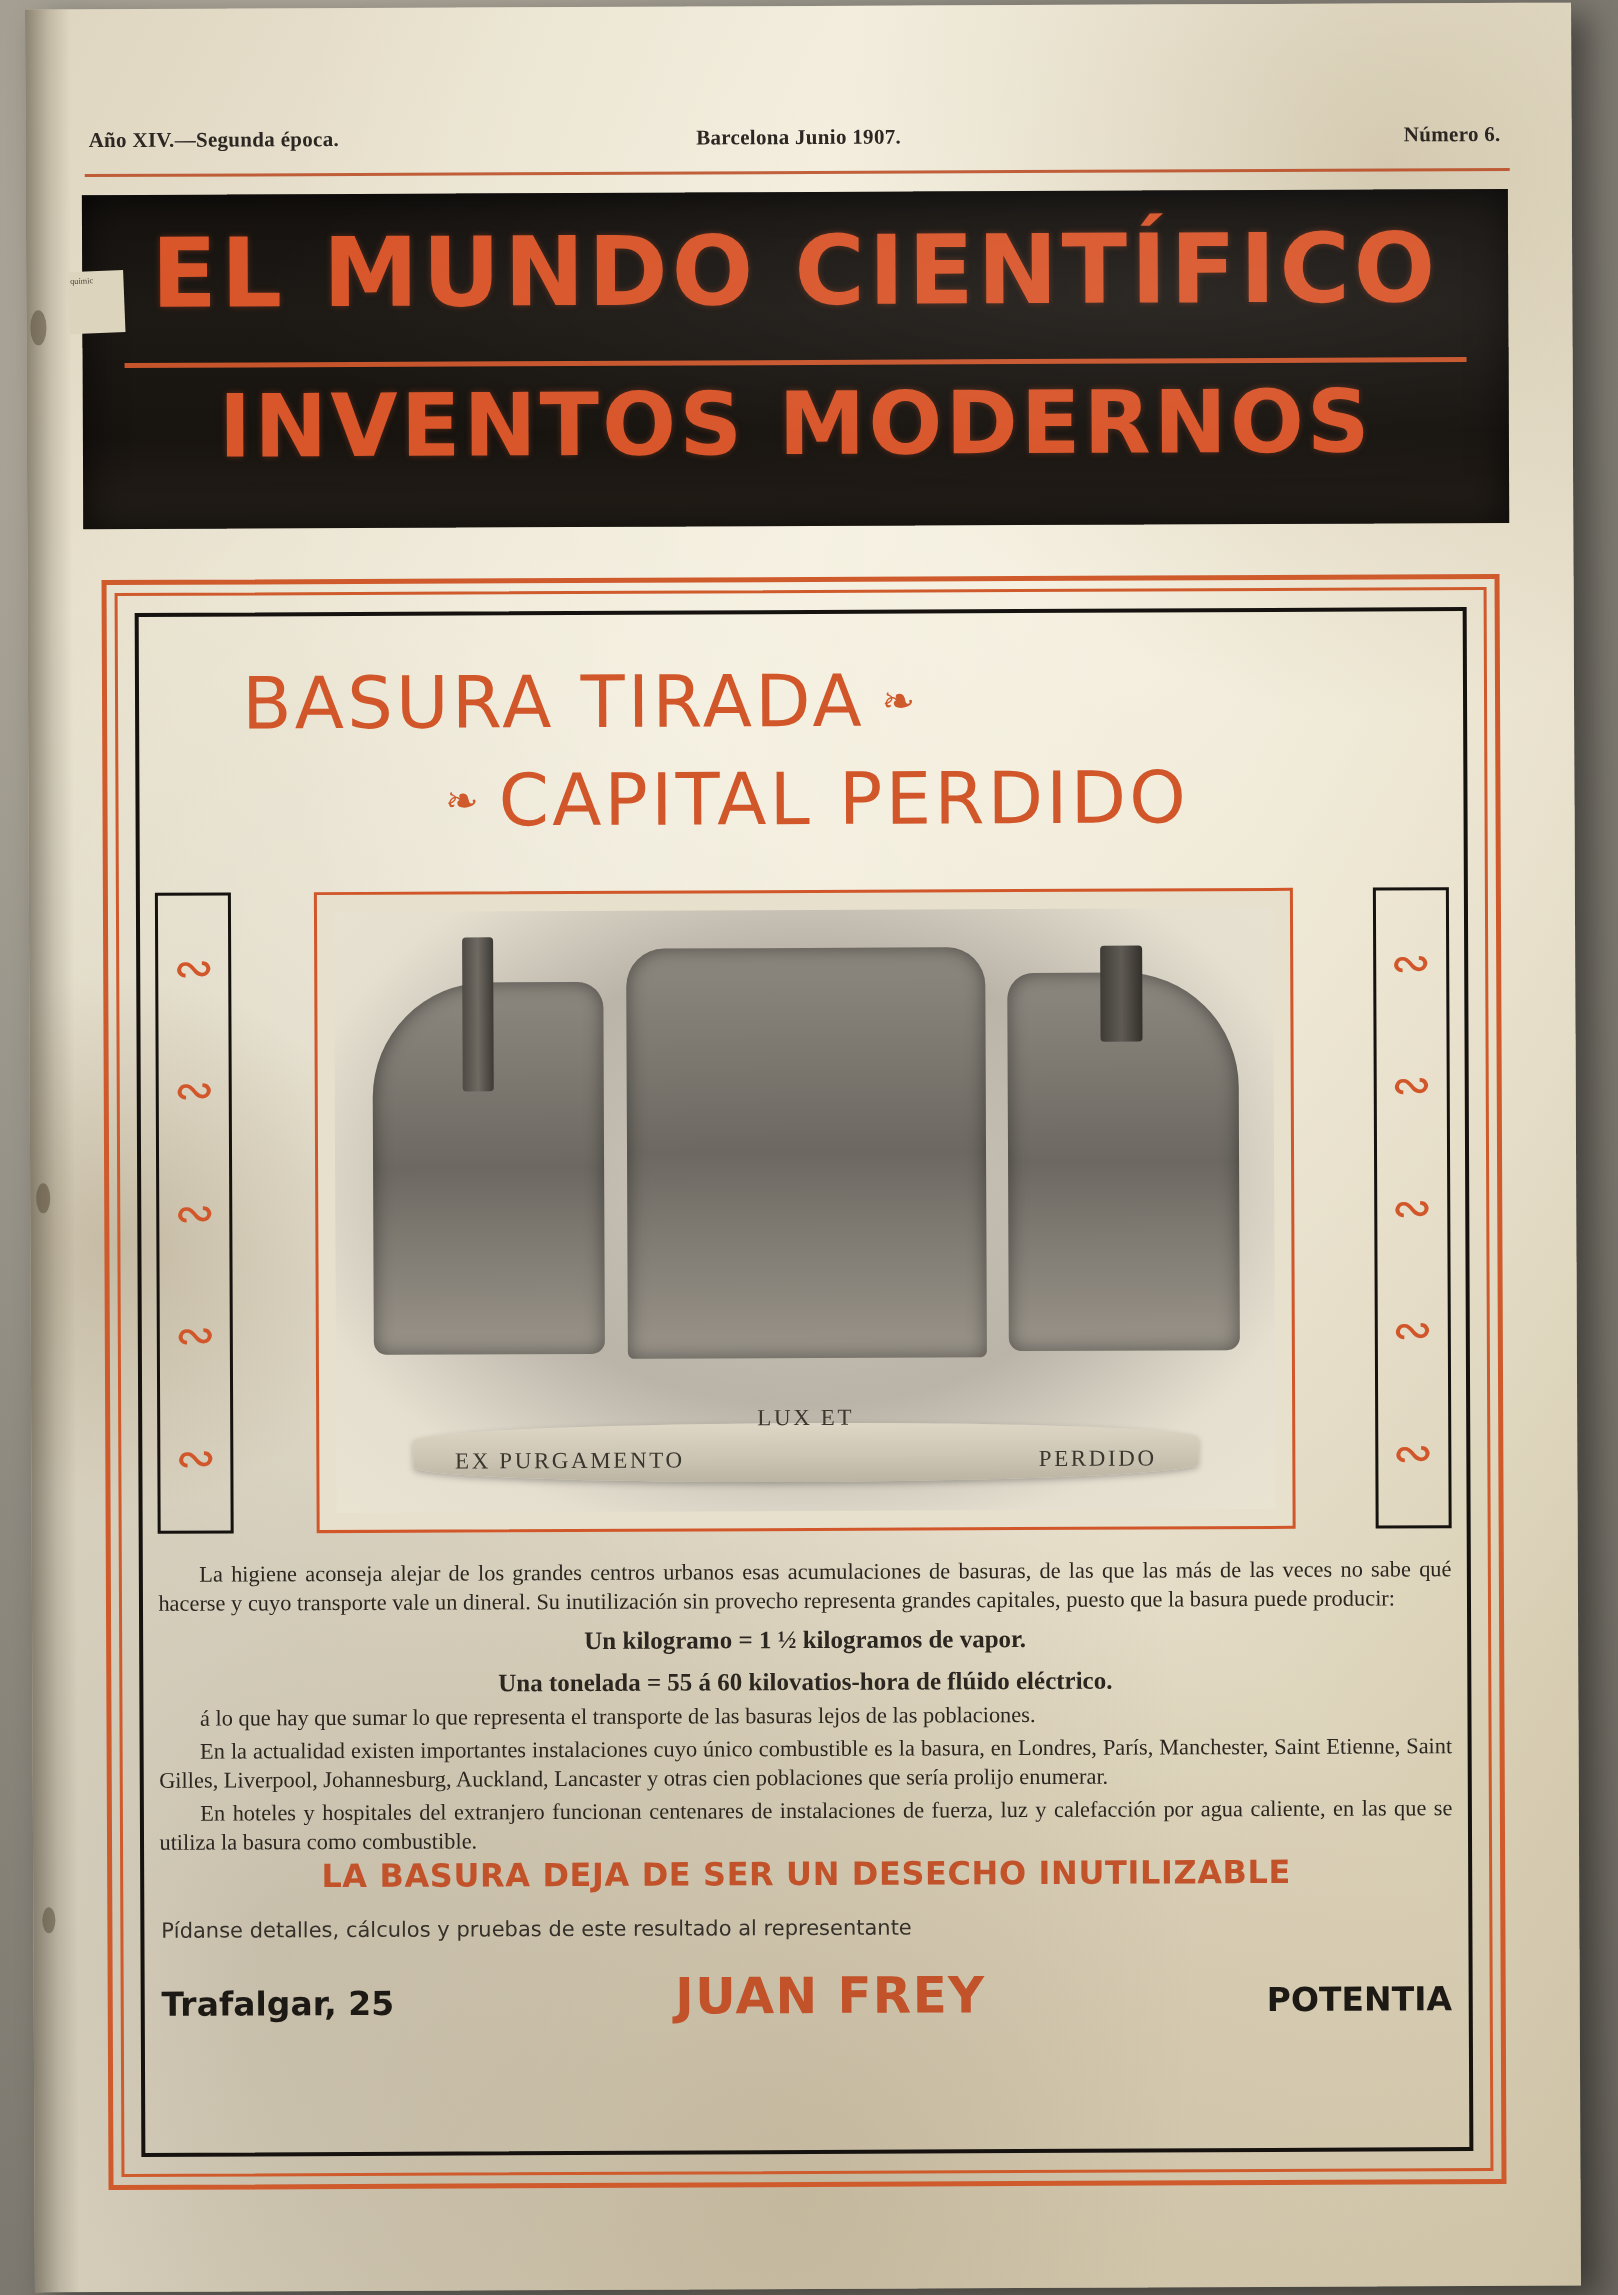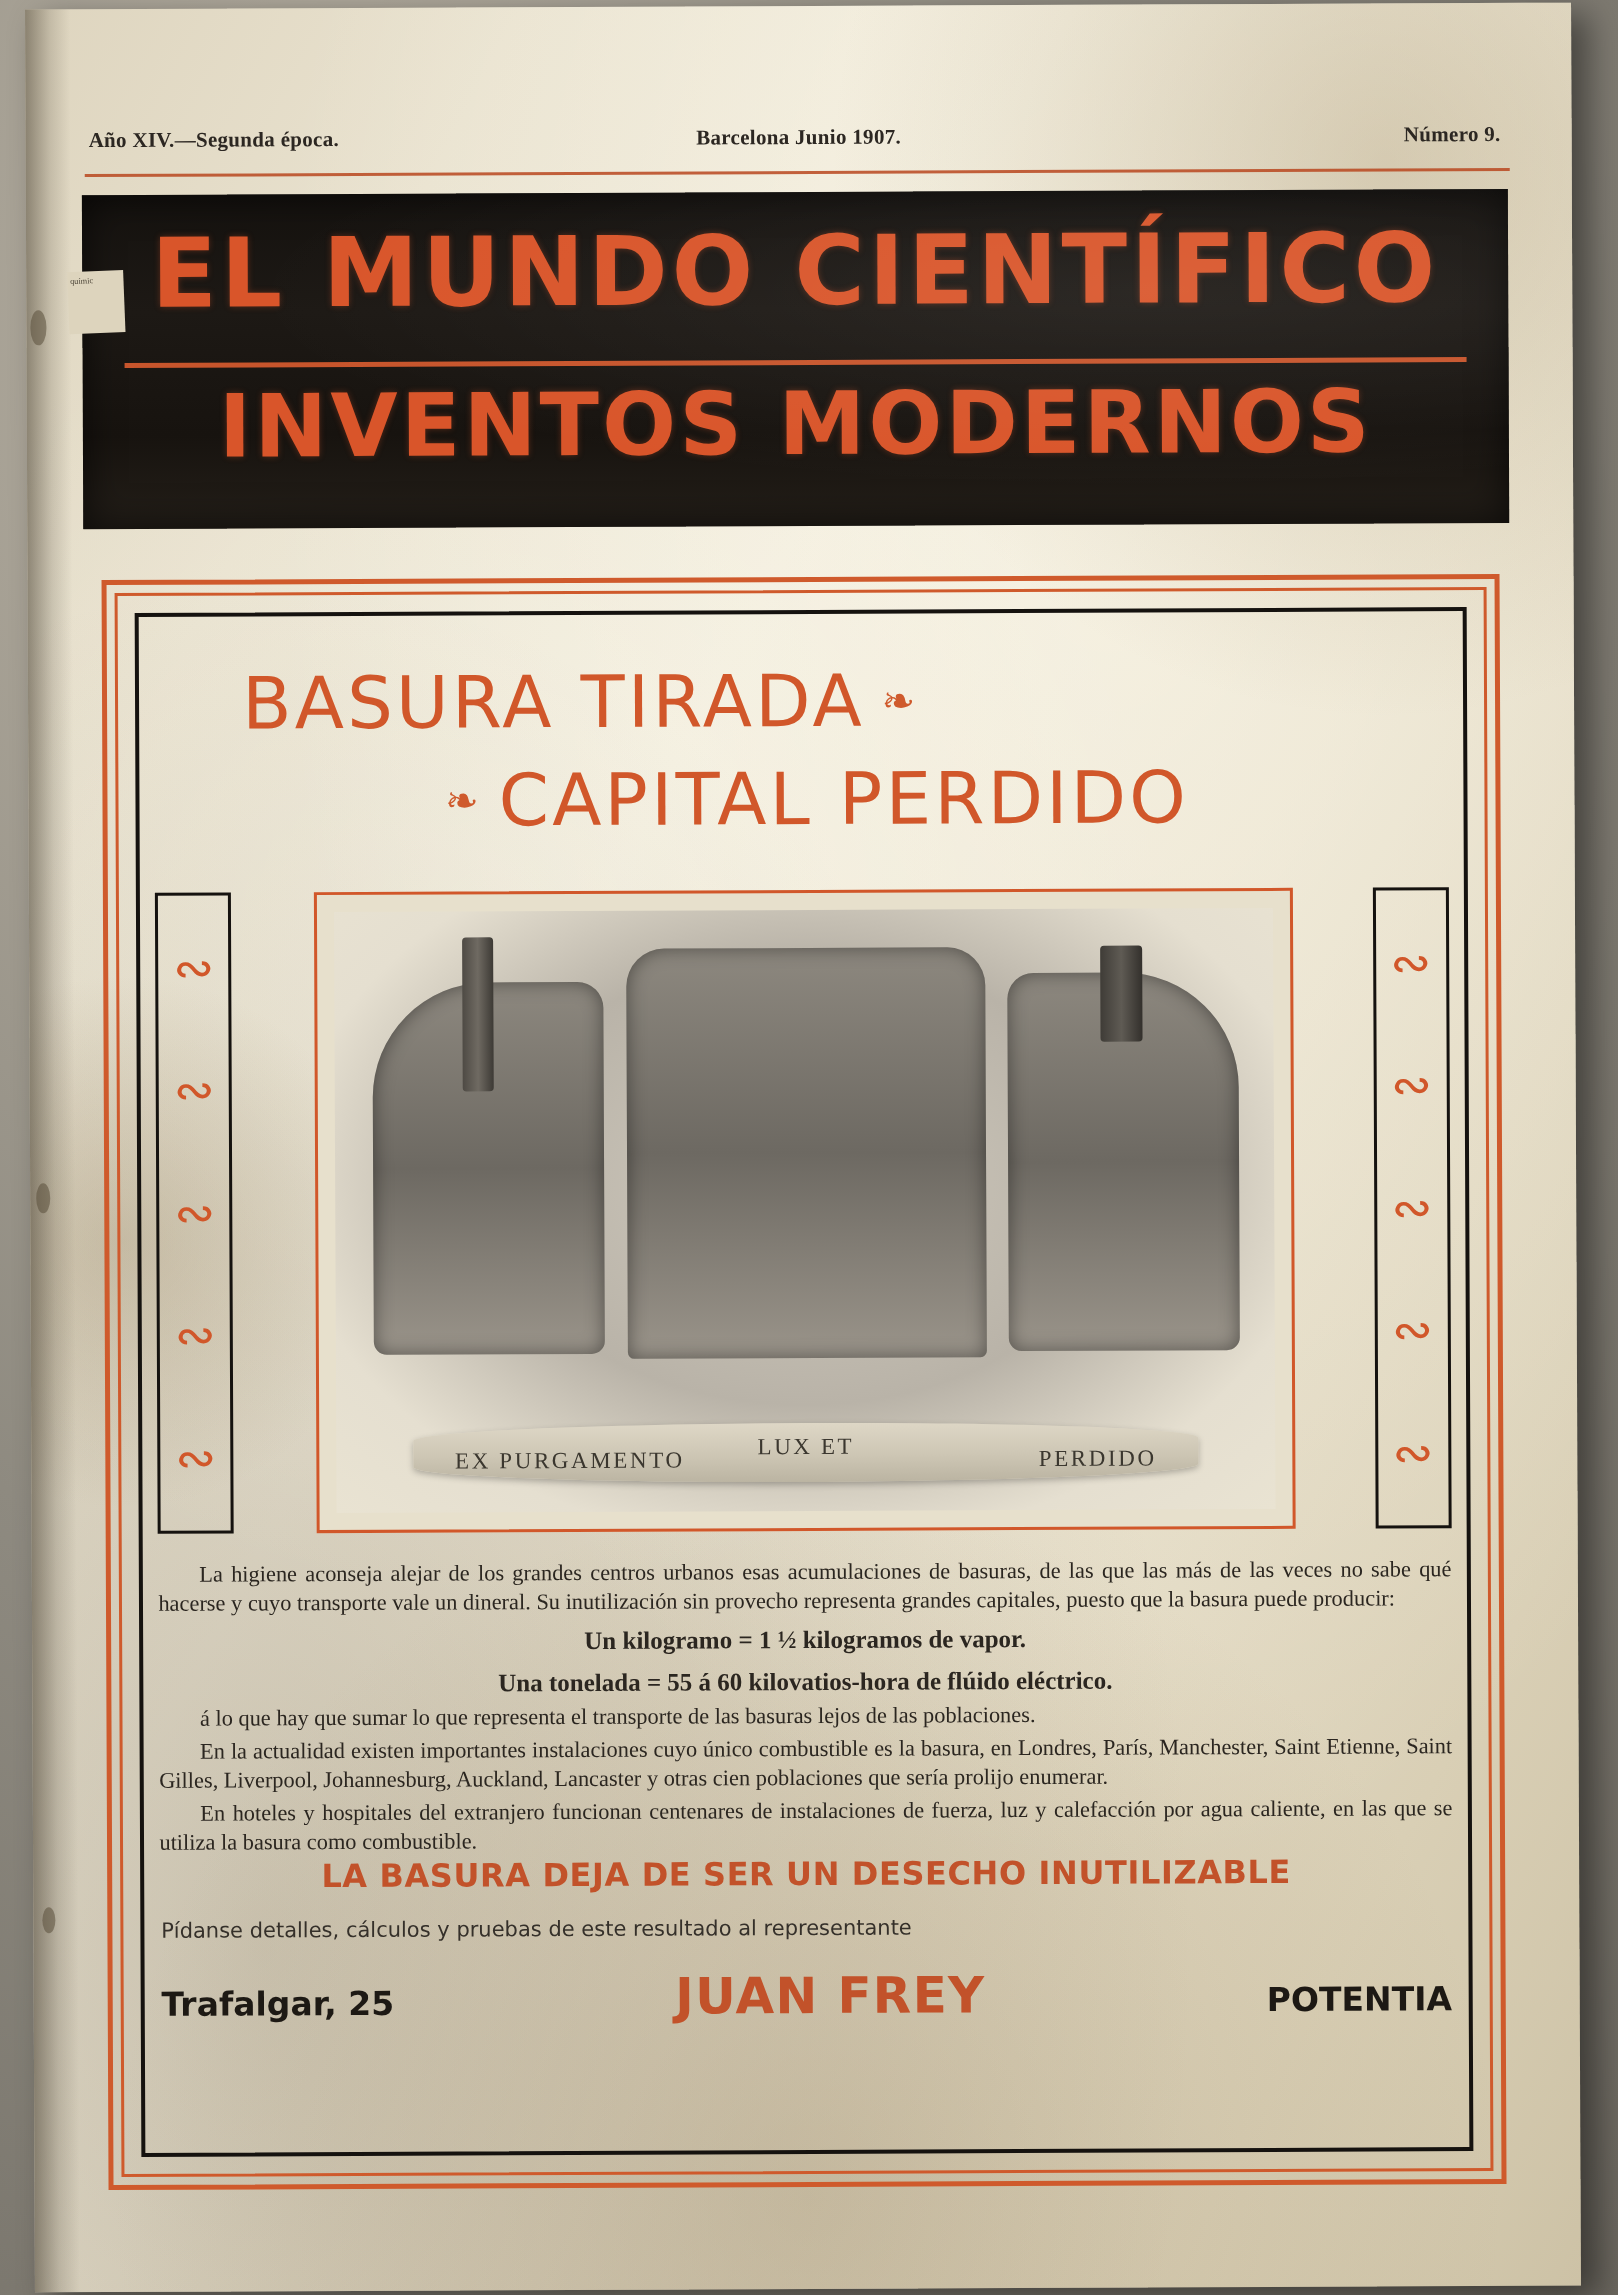--- a/index.html
+++ b/index.html
@@ -237,21 +237,21 @@
   }
   .motto {
     position: absolute;
     bottom: 38px;
     font-family: "Liberation Serif", serif;
     font-size: 23px;
     letter-spacing: 2.6px;
     color: #3b372f;
   }
   #motto-left  { left: 119px; }
-  #motto-mid   { left: 50%; transform: translateX(-50%); bottom: 51px; margin-top: 24px; }
+  #motto-mid   { left: 50%; transform: translateX(-50%); bottom: 80px; margin-top: 24px; }
   #motto-right { right: 119px; }
 
   
   .orn-col {
     position: absolute;
     top: 276px;
     width: 76px;
     height: 641px;
     border: 3.2px solid #15120f;
     box-sizing: border-box;
@@ -338,21 +338,21 @@
 </style>
 </head>
 <body>
 
 <div id="page">
   <div id="sheet">
     <div id="spine"></div>
 
     <div class="hdr" id="hdr-left">Año XIV.—Segunda época.</div>
     <div class="hdr" id="hdr-mid">Barcelona Junio 1907.</div>
-    <div class="hdr" id="hdr-right">Número 9.</div>
+    <div class="hdr" id="hdr-right">Número 6.</div>
     <div id="hdr-rule"></div>
 
     <div id="masthead">
       <div class="mast-line" id="mast1">EL MUNDO CIENTÍFICO</div>
       <div id="mast-rule"></div>
       <div class="mast-line" id="mast2">INVENTOS MODERNOS</div>
       <div id="torn-label">químic</div>
     </div>
 
     <div id="ad-outer">

